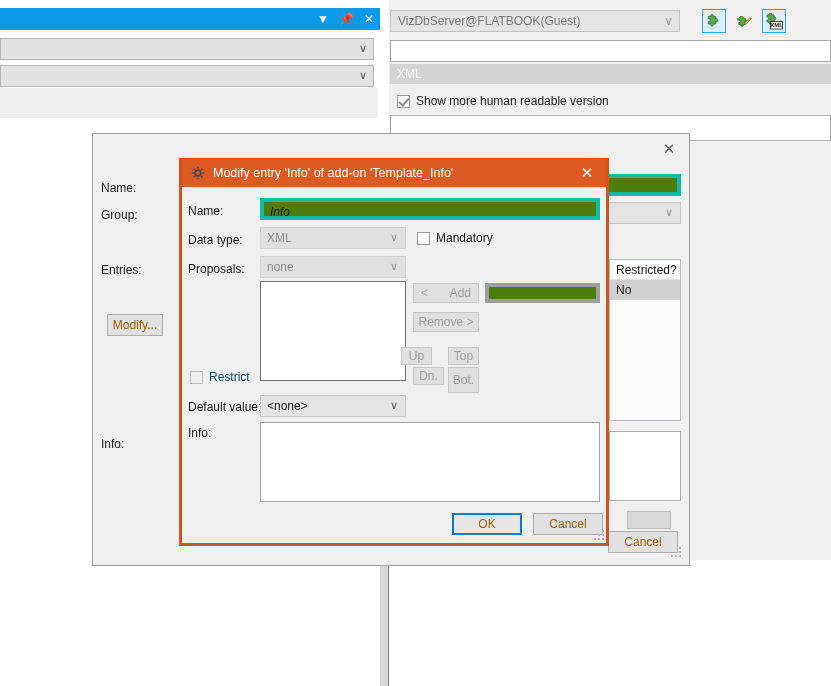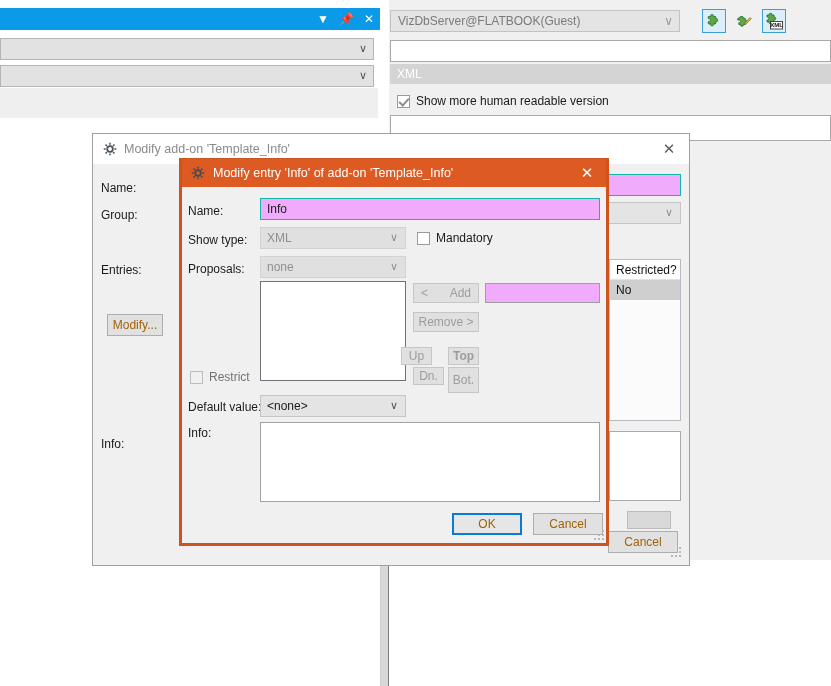--- a/index.html
+++ b/index.html
@@ -111,21 +111,21 @@
   .orange-bar .t { color: #ffffff; font-size: 12.5px; }
   .orange-x {
     position: absolute; right: 0; top: 0; width: 38px; height: 28px;
     display: flex; align-items: center; justify-content: center;
     color: #ffffff; font-size: 15px;
   }
   .fld {
     position: absolute; box-sizing: border-box; font-size: 12px;
     padding: 3px 0 0 6px;
   }
-  .fld.on { background: #f0abfc; border: 1px solid #14b8a6; color: #1b1b1b; }
+  .fld.on { background: #4d7c0f; border: 4px solid #14b8a6; color: #1b1b1b; font-style: italic; }
   .fld.off { background: #e0e0e0; border: 1px solid #d2d2d2; color: #8f8f8f; }
   .fld .chev { position: absolute; right: 7px; top: 3px; font-size: 11px; }
   .listbox { position: absolute; background: #ffffff; border: 1px solid #6f7277; box-sizing: border-box; }
 
   
   .tbl { position: absolute; background: #fbfbfb; border: 1px solid #b6bcc4; box-sizing: border-box; }
   .tbl-h {
     height: 20px; background: #ffffff; border-bottom: 1px solid #e2e2e2;
     padding: 3px 0 0 6px; box-sizing: border-box; font-size: 12px; color: #111;
   }
@@ -201,36 +201,20 @@
 
   <div class="white-input" style="left:1px; top:115px; width:441px; height:26px;"></div>
 </div>
 
 <div class="split-v" style="left:381px; top:560px; width:7px; height:126px;"></div>
 <div class="split-line" style="left:388px; top:560px; width:1px; height:126px;"></div>
 <div class="split-line" style="left:380px; top:560px; width:1px; height:126px; background:#cfcfcf;"></div>
 
 <div class="win win-back" style="left:92px; top:133px; width:598px; height:433px;">
 
-  <div class="win-title-gray">
-    <svg width="14" height="14" viewBox="0 0 16 16" aria-hidden="true">
-      <circle cx="8" cy="8" r="3.2" fill="none" stroke="#4a5159" stroke-width="2"></circle>
-      <g stroke="#4a5159" stroke-width="1.7">
-        <line x1="8" y1="0.8" x2="8" y2="3"></line>
-            <line x1="8" y1="13" x2="8" y2="15.2"></line>
-        <line x1="0.8" y1="8" x2="3" y2="8"></line>
-            <line x1="13" y1="8" x2="15.2" y2="8"></line>
-        <line x1="2.9" y1="2.9" x2="4.5" y2="4.5"></line>
-            <line x1="11.5" y1="11.5" x2="13.1" y2="13.1"></line>
-        <line x1="13.1" y1="2.9" x2="11.5" y2="4.5"></line>
-            <line x1="4.5" y1="11.5" x2="2.9" y2="13.1"></line>
-      </g>
-    </svg>
-    <span class="t">Modify add-on 'Template_Info'</span>
-  </div>
   <div class="win-x">✕</div>
 
   <div class="lbl" style="left:8px; top:47px;">Name:</div>
   <div class="lbl" style="left:8px; top:74px;">Group:</div>
   <div class="lbl" style="left:8px; top:129px;">Entries:</div>
   <div class="lbl" style="left:8px; top:303px;">Info:</div>
 
   <div class="fld on" style="left:405px; top:40px; width:183px; height:22px;">
     <span></span>
   </div>
@@ -280,21 +264,21 @@
             <line x1="11.5" y1="11.5" x2="13.1" y2="13.1"></line>
         <line x1="13.1" y1="2.9" x2="11.5" y2="4.5"></line>
             <line x1="4.5" y1="11.5" x2="2.9" y2="13.1"></line>
       </g>
     </svg>
     <span class="t">Modify entry 'Info' of add-on 'Template_Info'</span>
   </div>
   <div class="orange-x">✕</div>
 
   <div class="lbl" style="left:6px; top:45px;">Name:</div>
-  <div class="lbl" style="left:6px; top:74px;">Show type:</div>
+  <div class="lbl" style="left:6px; top:74px;">Data type:</div>
   <div class="lbl" style="left:6px; top:103px;">Proposals:</div>
   <div class="lbl" style="left:6px; top:241px;">Default value:</div>
   <div class="lbl" style="left:6px; top:267px;">Info:</div>
 
   <div class="fld on" style="left:78px; top:39px; width:340px; height:22px;">
     <span>Info</span>
   </div>
 
   <div class="fld off" style="left:78px; top:68px; width:146px; height:22px;">
     <span>XML</span>
@@ -308,37 +292,37 @@
 
   <div class="fld off" style="left:78px; top:97px; width:146px; height:22px;">
     <span>none</span>
     <span class="chev">∨</span>
   </div>
 
   <div class="listbox" style="left:78px; top:122px; width:146px; height:100px;"></div>
 
   <div class="cb-row" style="left:8px; top:211px;">
     <span class="cbox dis"></span>
-    <span style="color:#737373">Restrict</span>
+    <span style="color:#0c4a6e">Restrict</span>
   </div>
 
   <div class="btn dis" style="left:231px; top:124px; width:66px; height:20px; justify-content:space-between; padding:0 7px;">
     <span>&lt;</span>
     <span class="u">Add</span>
   </div>
   <div class="fld on" style="left:303px; top:124px; width:115px; height:20px; border-color:#9e9e9e;">
     <span></span>
   </div>
   <div class="btn dis" style="left:231px; top:153px; width:66px; height:20px;">
     <span>Remove &gt;</span>
   </div>
   <div class="btn dis" style="left:219px; top:188px; width:31px; height:18px;">
     <span>Up</span>
   </div>
-  <div class="btn dis" style="left:266px; top:188px; width:31px; height:18px;font-weight:bold;">
+  <div class="btn dis" style="left:266px; top:188px; width:31px; height:18px;">
     <span>Top</span>
   </div>
   <div class="btn dis" style="left:231px; top:208px; width:31px; height:18px;">
     <span>Dn.</span>
   </div>
   <div class="btn dis" style="left:266px; top:208px; width:31px; height:26px;">
     <span>Bot.</span>
   </div>
 
   <div class="fld off" style="left:78px; top:236px; width:146px; height:22px; background:#e4e4e4; border-color:#c5c5c5; color:#1b1b1b;">

